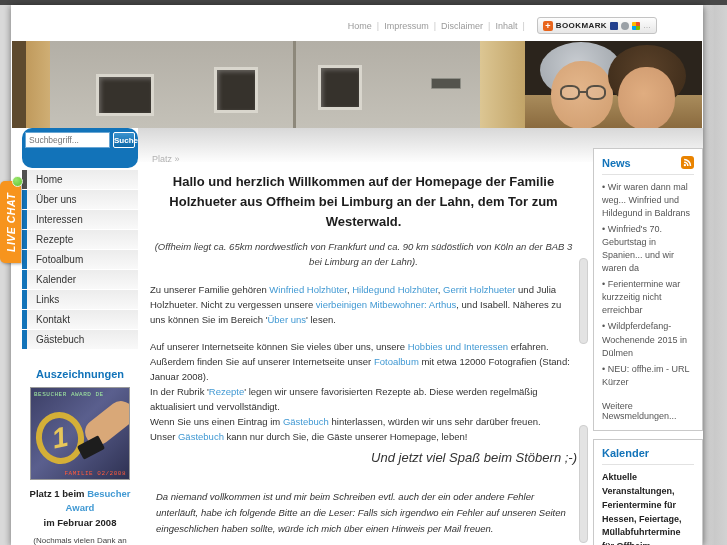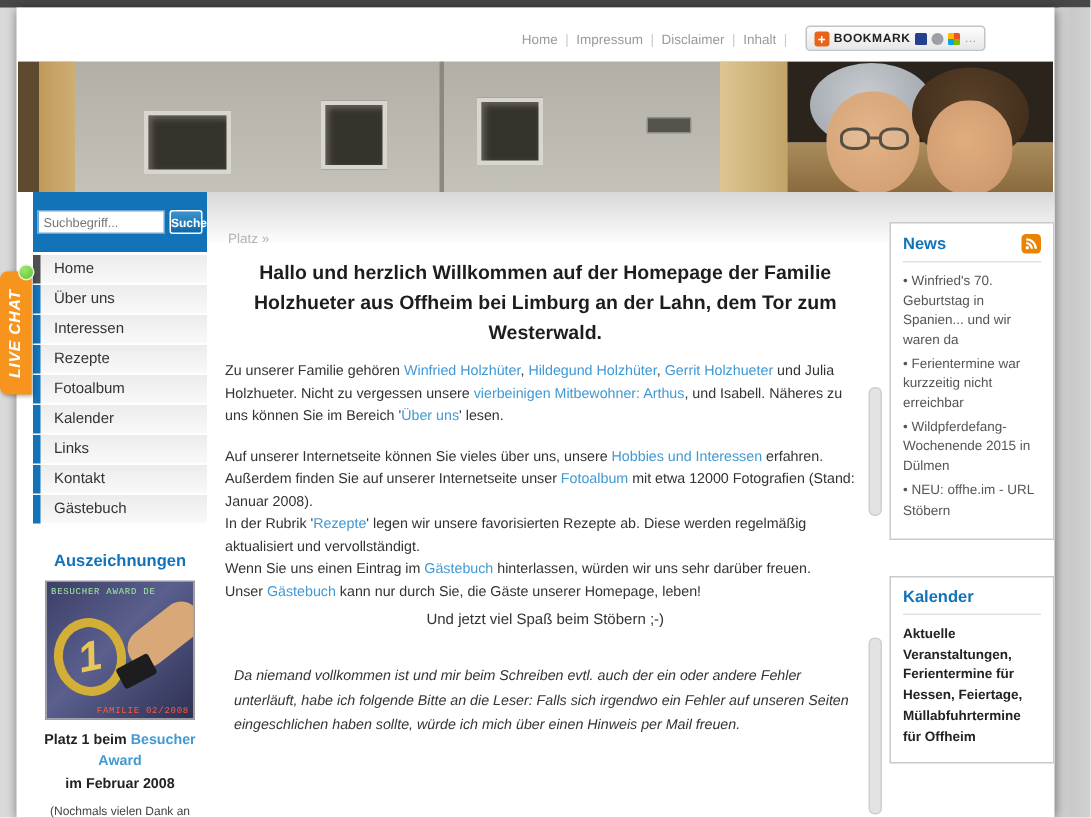--- a/index.html
+++ b/index.html
@@ -58,21 +58,21 @@
   .bn-gl1{left:548px;top:44px;} .bn-gl2{left:574px;top:44px;}
   .bn-bridge{position:absolute;left:566px;top:50px;width:10px;height:2px;background:#564f44;}
   .bn-hair-w{position:absolute;left:596px;top:4px;width:78px;height:62px;border-radius:50%;
     background:radial-gradient(circle at 50% 40%,#5a4129,#3a2918);}
   .bn-face-w{position:absolute;left:606px;top:26px;width:57px;height:63px;border-radius:48%;
     background:radial-gradient(circle at 45% 42%,#e0ad80,#c9946a);}
   
   .row{display:flex;height:417px;}
   
   .lsb{width:127px;padding-left:11px;flex:none;}
-  .search{background:var(--accent);padding:20px 3px;display:flex;gap:3px;align-items:center;height:25px;}
+  .search{background:var(--accent);padding:20px 3px;display:flex;gap:3px;align-items:flex-end;height:25px;border-radius:10px;}
   .search input{flex:1;min-width:0;border:1px solid #6aa7d4;font-size:8.5px;padding:2px 3px;height:16px;
     font-family:"Liberation Sans",sans-serif;color:#555;}
   .search button{width:22px;height:16px;font-size:8px;font-weight:bold;color:#fff;border:1px solid #fff;
     border-radius:2px;background:linear-gradient(#3b93cf,#0d68a8);cursor:pointer;
     font-family:"Liberation Sans",sans-serif;}
   .menu{margin-top:2px;}
   .mi{display:flex;align-items:center;height:20px;background:linear-gradient(#ececec,#f9f9f9);
     border-bottom:1px solid #fff;cursor:pointer;}
   .mi .bar{width:5px;height:100%;background:var(--accent);margin-right:9px;flex:none;}
   .mi.active .bar{background:#4f4f4f;}
@@ -99,28 +99,28 @@
   .rest::before{content:"";position:absolute;left:0;top:0;right:0;height:34px;
     background:linear-gradient(#d8d8d8,#fdfdfd);}
   .crumb{position:absolute;left:14px;top:26px;font-size:9px;color:#b2b2b2;cursor:pointer;}
   .maincol{position:absolute;left:12px;top:44px;width:427px;color:var(--txt);}
   .maincol h1{font-size:13px;font-weight:bold;color:#1d1d1d;text-align:center;line-height:1.55;
     padding:0 6px;margin-bottom:8px;}
   .intro{font-style:italic;font-size:9.5px;text-align:center;line-height:1.55;color:#3d3d3d;margin-bottom:12px;}
   .para{font-size:9.5px;line-height:1.58;margin-bottom:12px;}
   .para a,.tlink{color:var(--link);text-decoration:none;cursor:pointer;}
   .p2{margin-bottom:6px;}
-  .fun{font-size:10px;text-align:center;margin-bottom:24px;}
+  .fun{font-size:13px;text-align:right;margin-bottom:24px;font-style:italic;}
   .note{font-style:italic;font-size:9.5px;line-height:1.7;padding:0 6px;}
   .scroll-thumb{position:absolute;left:441px;width:9px;border-radius:4px;background:#e3e3e3;
     border:1px solid #cfcfcf;cursor:pointer;}
   .st1{top:130px;height:86px;} .st2{top:297px;height:118px;}
   
   .rsb{position:absolute;left:455px;top:20px;width:110px;}
-  .box{border:1px solid #c9c9c9;background:#fff;padding:7px 8px 9px;margin-bottom:24px;}
+  .box{border:1px solid #c9c9c9;background:#fff;padding:7px 8px 9px;margin-bottom:8px;}
   .box-h{display:flex;align-items:center;justify-content:space-between;}
   .box-t{color:var(--accent);font-weight:bold;font-size:11px;}
   .rss{width:13px;height:13px;border-radius:3px;background:#e98300;flex:none;cursor:pointer;
     display:flex;align-items:center;justify-content:center;}
   .box-div{border-bottom:1px solid #e2e2e2;margin:5px 0 6px;}
   .news-list{list-style:none;font-size:9px;color:#555;line-height:1.45;}
   .news-list li{margin-bottom:3px;cursor:pointer;}
   .news-list li::before{content:"• ";}
   .news-more{margin-top:12px;font-size:9px;color:#555;cursor:pointer;}
   .kal-b{font-size:9px;font-weight:bold;color:#222;line-height:1.55;}
@@ -239,20 +239,21 @@
       </div>
       <div class="aw-thanks">(Nochmals vielen Dank an alle, die uns unterstützt und für uns gestimmt haben!)</div>
 
     </div>
 
     <div class="rest">
       <div class="crumb">Platz »</div>
 
       <div class="maincol">
         <h1>Hallo und herzlich Willkommen auf der Homepage der Familie Holzhueter aus Offheim bei Limburg an der Lahn, dem Tor zum Westerwald.</h1>
+        <div class="intro">(Offheim liegt ca. 65km nordwestlich von Frankfurt und ca. 90 km südöstlich von Köln an der BAB 3 bei Limburg an der Lahn).</div>
         <div class="para"><span>Zu unserer Familie gehören </span><a class="tlink">Winfried Holzhüter</a><span>, </span><a class="tlink">Hildegund Holzhüter</a><span>, </span><a class="tlink">Gerrit Holzhueter</a><span> und Julia Holzhueter. Nicht zu vergessen unsere </span><a class="tlink">vierbeinigen Mitbewohner: Arthus</a><span>, und Isabell. Näheres zu uns können Sie im Bereich '</span><a class="tlink">Über uns</a><span>' lesen.</span></div>
         <div class="para p2"><span>Auf unserer Internetseite können Sie vieles über uns, unsere </span><a class="tlink">Hobbies und Interessen</a><span> erfahren.</span><br><span>Außerdem finden Sie auf unserer Internetseite unser </span><a class="tlink">Fotoalbum</a><span> mit etwa 12000 Fotografien (Stand: Januar 2008).</span><br><span>In der Rubrik '</span><a class="tlink">Rezepte</a><span>' legen wir unsere favorisierten Rezepte ab. Diese werden regelmäßig aktualisiert und vervollständigt.</span><br><span>Wenn Sie uns einen Eintrag im </span><a class="tlink">Gästebuch</a><span> hinterlassen, würden wir uns sehr darüber freuen.</span><br><span>Unser </span><a class="tlink">Gästebuch</a><span> kann nur durch Sie, die Gäste unserer Homepage, leben!</span></div>
         <div class="fun">Und jetzt viel Spaß beim Stöbern ;-)</div>
         <div class="note">Da niemand vollkommen ist und mir beim Schreiben evtl. auch der ein oder andere Fehler unterläuft, habe ich folgende Bitte an die Leser: Falls sich irgendwo ein Fehler auf unseren Seiten eingeschlichen haben sollte, würde ich mich über einen Hinweis per Mail freuen.</div>
 
       </div>
 
       <div class="scroll-thumb st1"></div>
       <div class="scroll-thumb st2"></div>
 
@@ -263,25 +264,27 @@
             <span class="rss">
               <svg width="9" height="9" viewBox="0 0 24 24">
                   <circle cx="5" cy="19" r="3" fill="#fff"></circle>
                   <path d="M3 9a12 12 0 0 1 12 12h-4A8 8 0 0 0 3 13z" fill="#fff"></path>
                   <path d="M3 2a19 19 0 0 1 19 19h-4A15 15 0 0 0 3 6z" fill="#fff"></path>
                 </svg>
             </span>
           </div>
           <div class="box-div"></div>
           <ul class="news-list">
+            <li>Wir waren dann mal weg... Winfried und Hildegund in Baldrans</li>
             <li>Winfried's 70. Geburtstag in Spanien... und wir waren da</li>
             <li>Ferientermine war kurzzeitig nicht erreichbar</li>
             <li>Wildpferdefang-Wochenende 2015 in Dülmen</li>
-            <li>NEU: offhe.im - URL Stöbern</li>
+            <li>NEU: offhe.im - URL Kürzer</li>
           </ul>
+          <div class="news-more">Weitere Newsmeldungen...</div>
         </div>
 
         <div class="box">
           <div class="box-h">
               <span class="box-t">Kalender</span>
             </div>
           <div class="box-div"></div>
           <div class="kal-b">Aktuelle Veranstaltungen, Ferientermine für Hessen, Feiertage, Müllabfuhrtermine für Offheim</div>
 
         </div>

